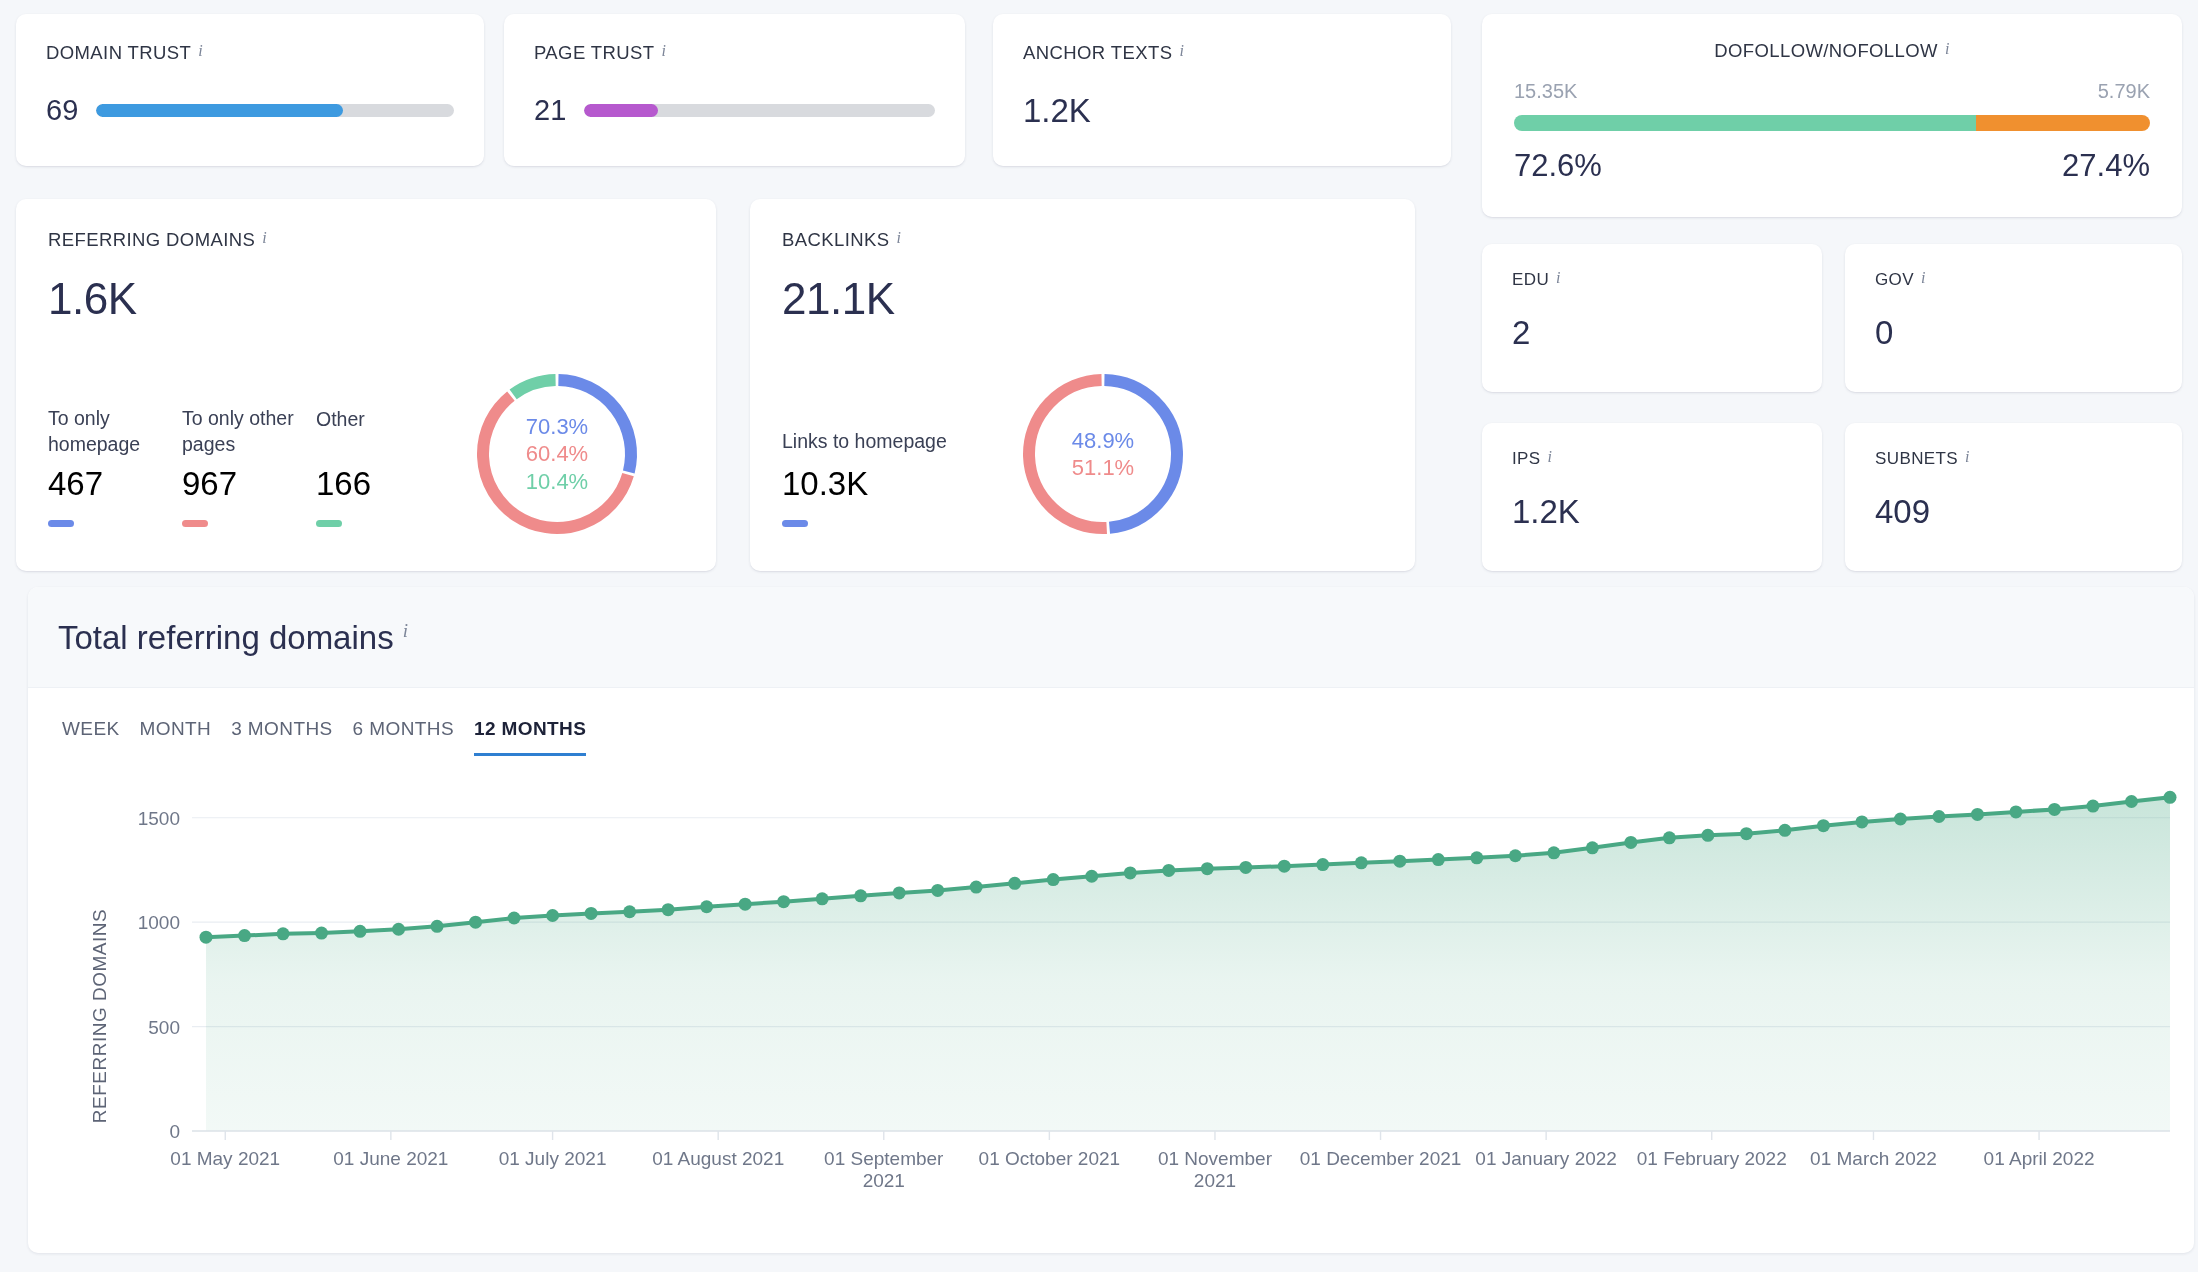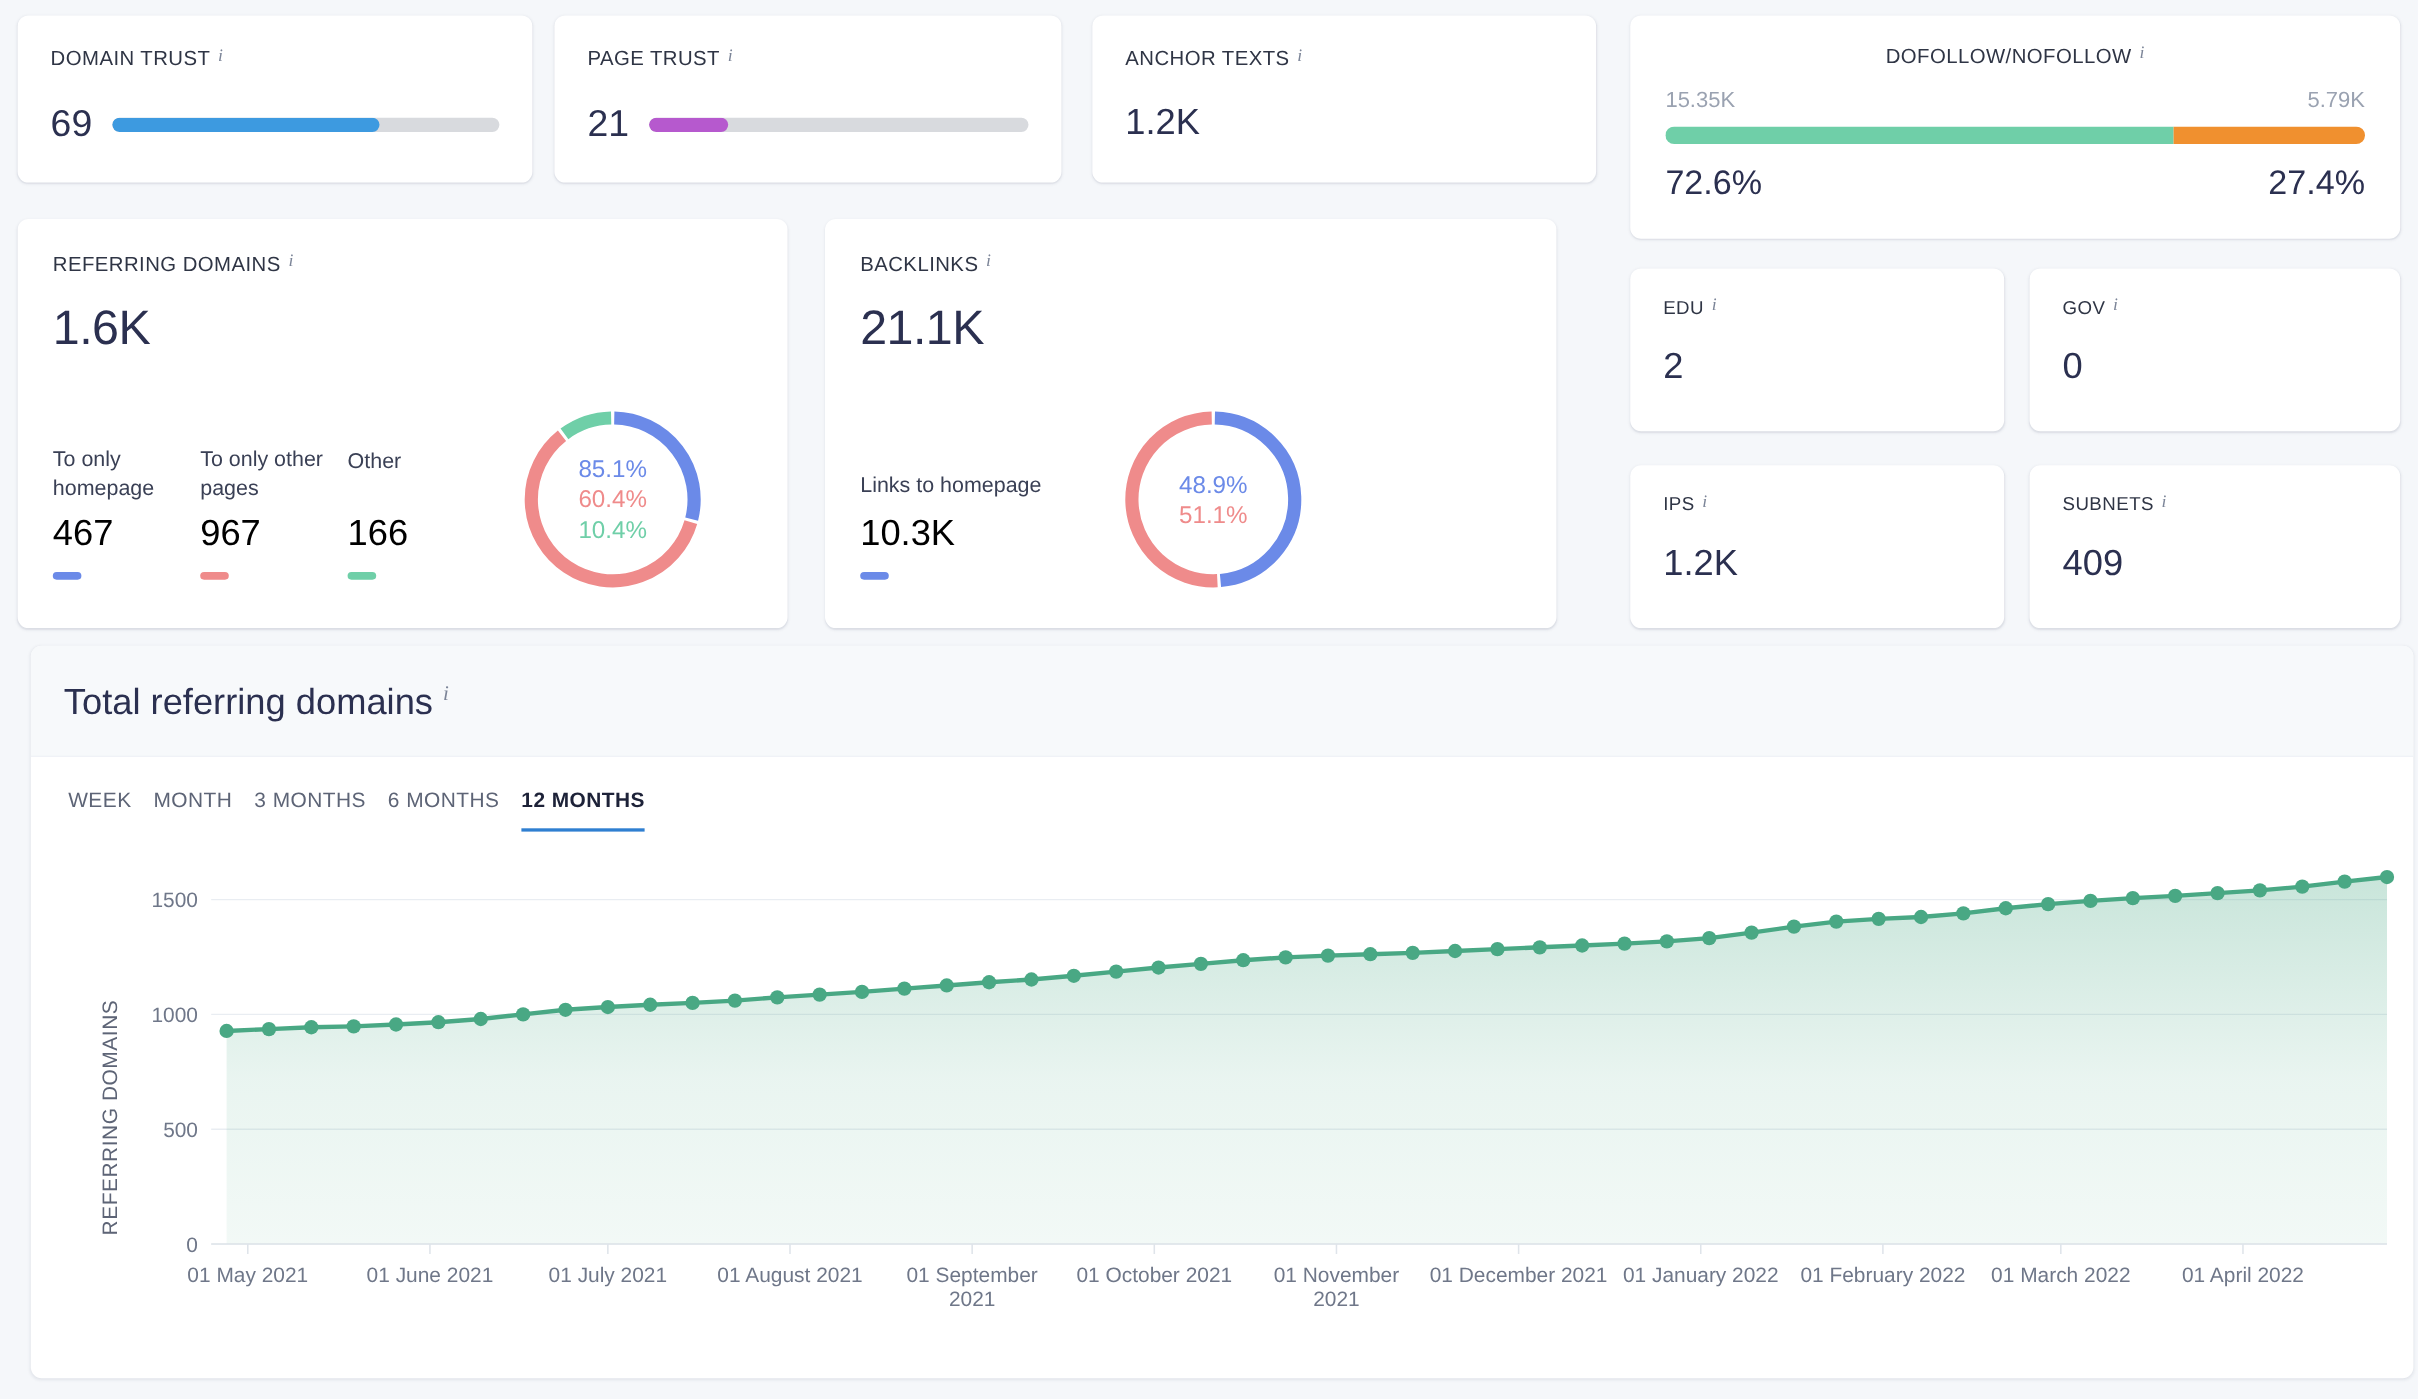--- a/index.html
+++ b/index.html
@@ -43,21 +43,21 @@
   }
   .mid-num {
     font-size: 33px;
     font-weight: 400;
     color: #2b3050;
     line-height: 1;
   }
 
   
   .pbar-row { display: flex; align-items: center; gap: 18px; }
-  .pbar-val { font-size: 34px; color: #2b3050; line-height: 1; }
+  .pbar-val { font-size: 29px; color: #2b3050; line-height: 1; }
   .pbar-track {
     flex: 1; height: 13px; border-radius: 7px; background: #d8dade;
     overflow: hidden; position: relative;
   }
   .pbar-fill { height: 100%; border-radius: 7px; }
 
   
   .df-title { text-align: center; }
   .df-ends { display: flex; justify-content: space-between; font-size: 20px; color: #9aa2b1; }
   .df-bar { height: 16px; border-radius: 8px; overflow: hidden; display: flex; }
@@ -192,21 +192,21 @@
 
       <div class="donut" style="width:170px;height:170px;margin-left:22px;margin-bottom:-12px;">
         <svg width="170" height="170" viewBox="0 0 170 170">
           <g id="rd-donut" transform="translate(85,85)">
               <path d="M 1.4206107375770334 -73.98636269700167 A 74 74 0 0 1 71.79563031638567 17.92728276881028" fill="none" stroke="#6b8ae8" stroke-width="12" stroke-linecap="butt"></path>
               <path d="M 71.05452182710329 20.67014581278281 A 74 74 0 1 1 -46.10650278558147 -57.88082930369233" fill="none" stroke="#ef8b8b" stroke-width="12" stroke-linecap="butt"></path>
               <path d="M -43.85060021387714 -59.60809392089902 A 74 74 0 0 1 -1.4206107375770918 -73.98636269700167" fill="none" stroke="#6fcfa8" stroke-width="12" stroke-linecap="butt"></path>
             </g>
         </svg>
         <div class="donut-labels">
-          <span id="rd-p0" style="color: rgb(107, 138, 232);">85.1%</span>
+          <span id="rd-p0" style="color: rgb(107, 138, 232);">70.3%</span>
           <span id="rd-p1" style="color: rgb(239, 139, 139);">60.4%</span>
           <span id="rd-p2" style="color: rgb(111, 207, 168);">10.4%</span>
         </div>
       </div>
     </div>
   </div>
 
   <div class="card" style="left:750px; top:199px; width:665px; height:372px; padding:30px 32px;">
     <div class="card-label">
       <span>BACKLINKS</span>

